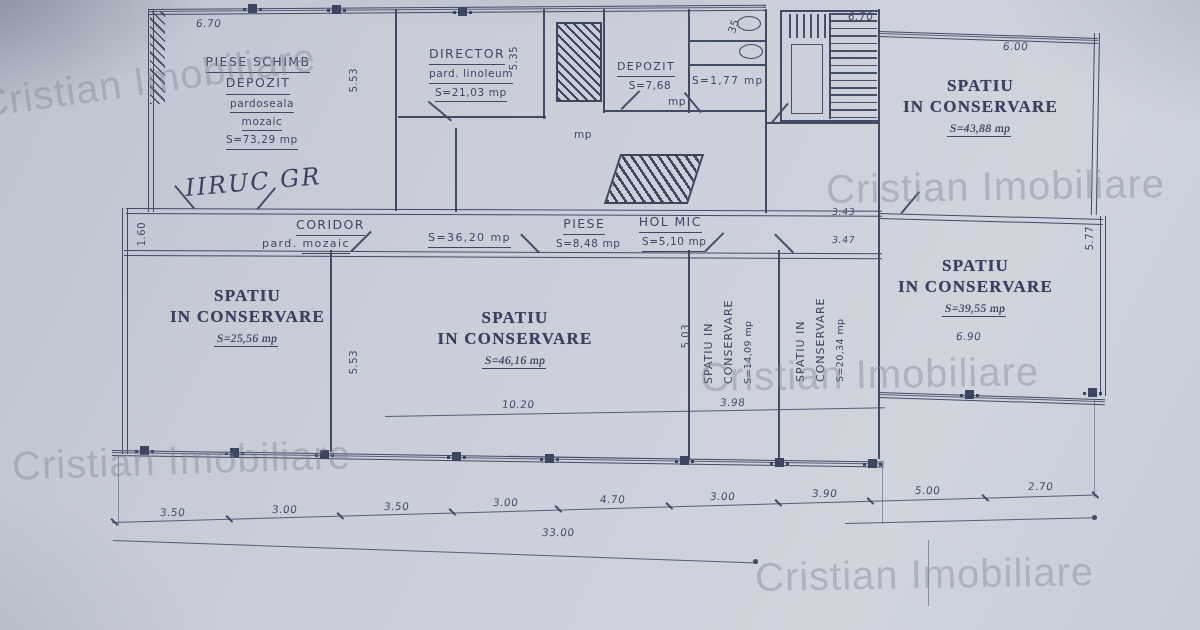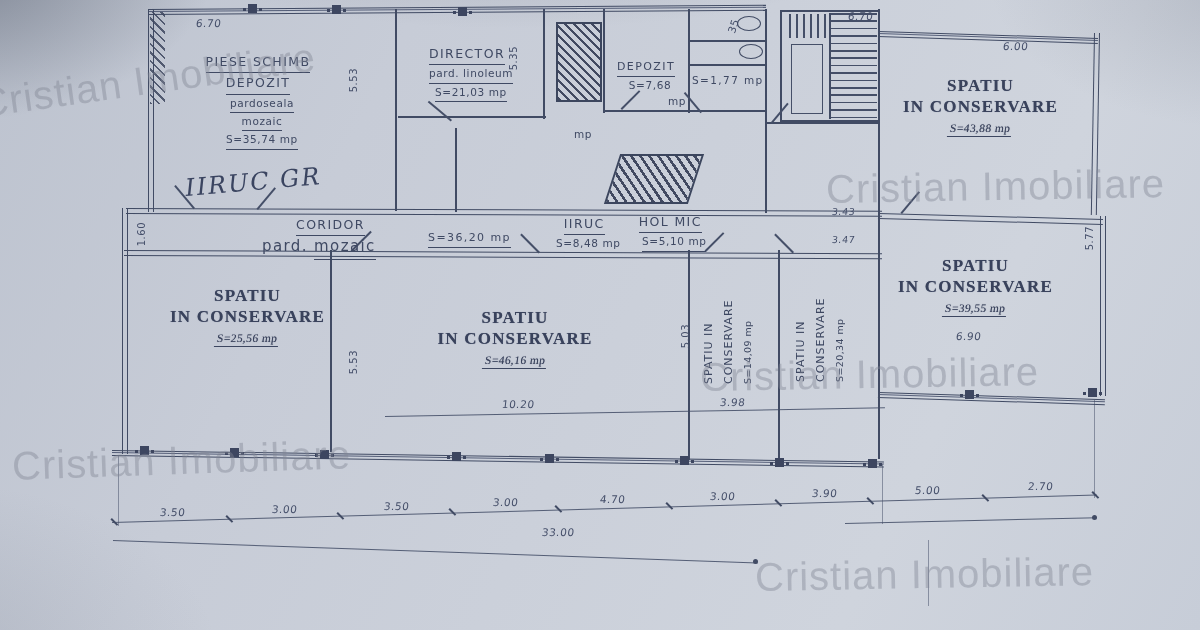--- a/index.html
+++ b/index.html
@@ -118,21 +118,21 @@
   <div class="door" style="left:540px;top:252px;height:26px;transform:rotate(135deg);"></div>
   <div class="door" style="left:706px;top:252px;height:26px;transform:rotate(-135deg);"></div>
   <div class="door" style="left:794px;top:252px;height:26px;transform:rotate(135deg);"></div>
   <div class="door" style="left:902px;top:214px;height:28px;transform:rotate(-140deg);"></div>
 
   <div class="hand" style="left:178px;top:52px;width:160px;">
     <div><span class="u">PIESE SCHIMB</span></div>
     <div><span class="u">DEPOZIT</span></div>
     <div class="sm"><span class="u">pardoseala</span></div>
     <div class="sm"><span class="u">mozaic</span></div>
-    <div class="sm"><span class="u">S=35,74 mp</span></div>
+    <div class="sm"><span class="u">S=73,29 mp</span></div>
   </div>
   <div class="note" style="left:185px;top:168px;">IIRUC GR</div>
 
   <div class="hand" style="left:396px;top:44px;width:142px;">
     <div><span class="u">DIRECTOR</span></div>
     <div class="sm"><span class="u">pard. linoleum</span></div>
     <div class="sm"><span class="u">S=21,03 mp</span></div>
   </div>
 
   <div class="hand" style="left:606px;top:58px;width:80px;font-size:11px;">
@@ -146,29 +146,29 @@
   </div>
 
   <div class="hand" style="left:540px;top:126px;width:180px;">
     <div class="sm" style="text-align:left;padding-left:34px;"><span>mp</span></div>
   </div>
 
 
   <div class="hand" style="left:296px;top:215px;">
     <div><span class="u">CORIDOR</span></div>
   </div>
-  <div class="hand" style="left:262px;top:235px;font-size:15px;">
+  <div class="hand" style="left:262px;top:235px;font-size:11px;">
     <span>pard.</span> <span class="u">mozaic</span>
   </div>
   <div class="hand" style="left:428px;top:229px;font-size:11px;">
     <span class="u">S=36,20 mp</span>
   </div>
 
   <div class="hand" style="left:548px;top:214px;">
-    <div><span class="u">IIRUC</span></div>
+    <div><span class="u">PIESE</span></div>
     <div class="sm"><span>S=8,48 mp</span></div>
   </div>
 
   <div class="hand" style="left:634px;top:212px;">
     <div><span class="u">HOL MIC</span></div>
     <div class="sm"><span class="u">S=5,10 mp</span></div>
   </div>
 
   <div class="serif" style="left:893px;top:76px;width:175px;">
     <div class="nm">SPATIU</div>

